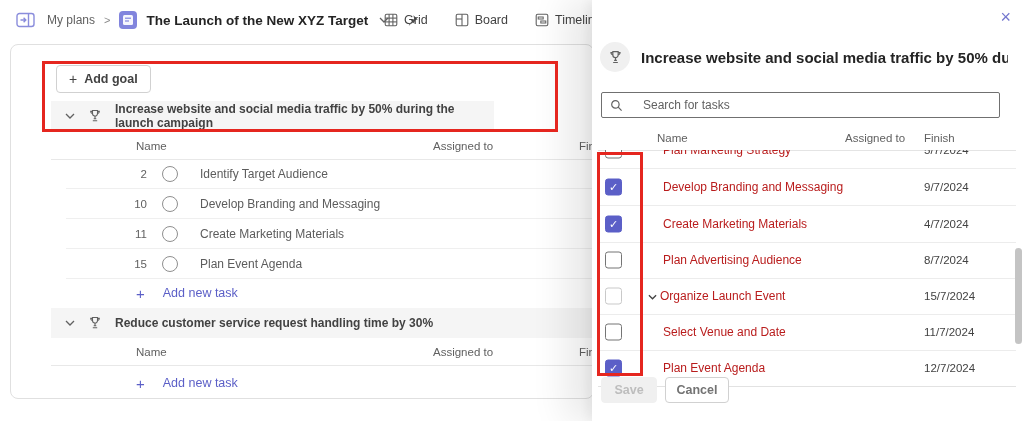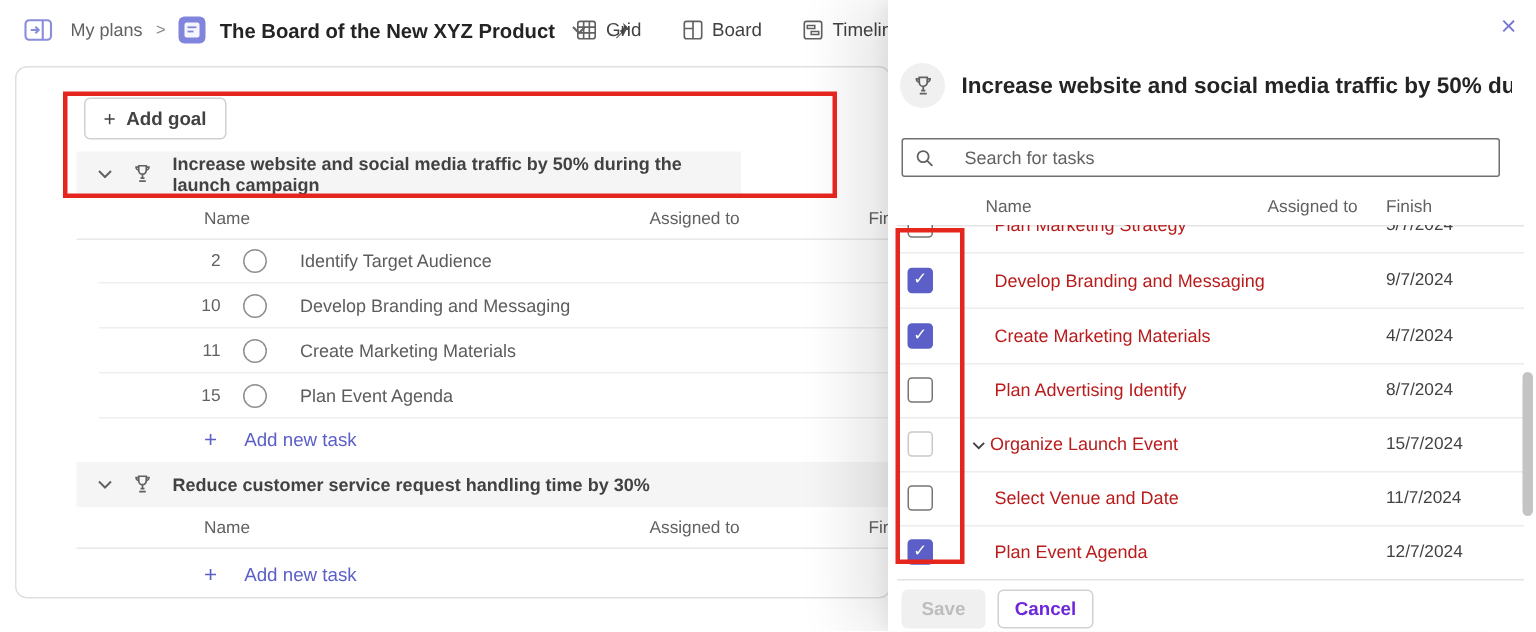--- a/index.html
+++ b/index.html
@@ -77,23 +77,23 @@
   .cb.checked .tick{display:block;}
   .pname{position:absolute;left:65px;top:50%;transform:translateY(-50%);font-size:12px;color:#b91c1c;
          display:flex;align-items:center;}
   .pname--parent{left:50px;}
   .row-caret{display:flex;margin-right:3px;margin-top:1px;}
   .pdate{position:absolute;left:326px;top:50%;transform:translateY(-50%);font-size:11.5px;color:#424242;}
   .scroll-thumb{position:absolute;right:2px;top:248px;width:7px;height:96px;border-radius:4px;
                 background:#c4c4c4;cursor:pointer;}
   .btn{position:absolute;top:377px;height:26px;border-radius:4px;font-size:12.5px;font-weight:600;
        display:flex;align-items:center;justify-content:center;box-sizing:border-box;cursor:pointer;
-       font-family:"Liberation Sans",sans-serif;margin-top:16px;}
+       font-family:"Liberation Sans",sans-serif;}
   .btn-save{left:9px;width:56px;background:#f0f0f0;border:1px solid #f0f0f0;color:#bdbdbd;}
-  .btn-cancel{left:73px;width:64px;background:#fff;border:1px solid #d1d1d1;color:#6d28d9;}
+  .btn-cancel{left:73px;width:64px;background:#fff;border:1px solid #d1d1d1;color:#737373;}
 
   
   .anno{position:absolute;border:3px solid #e5261f;box-sizing:border-box;z-index:40;pointer-events:none;}
   .anno1{left:42px;top:61px;width:516px;height:71px;}
   .anno2{left:597px;top:152px;width:46px;height:224px;}
 
   svg{display:block;}
 </style>
 </head>
 <body>
@@ -111,21 +111,21 @@
       </span>
       <span class="crumb-root">My plans</span>
       <span class="crumb-sep">&gt;</span>
       <span class="appicon">
         <svg width="12" height="12" viewBox="0 0 12 12">
           <rect x="1" y="1" width="10" height="10" rx="1.5" fill="#ffffff" opacity="0.92"></rect>
           <line x1="3" y1="4.2" x2="9" y2="4.2" stroke="#8184dd" stroke-width="1.2"></line>
           <line x1="3" y1="7" x2="7" y2="7" stroke="#8184dd" stroke-width="1.2"></line>
         </svg>
       </span>
-      <span class="plan-title">The Board of the New XYZ Product</span>
+      <span class="plan-title">The Launch of the New XYZ Target</span>
       <span class="caret">
         <svg width="10" height="6" viewBox="0 0 10 6">
             <polyline points="1,1 5,5 9,1" fill="none" stroke="#616161" stroke-width="1.3"></polyline>
           </svg>
       </span>
       <span class="pin">
         <svg width="13" height="13" viewBox="0 0 13 13">
           <path d="M7.4 1.2l4.4 4.4-2.4.5-1.6 3.2-1.2-1.2-3.4 3.5-.5-.5 3.5-3.4-1.2-1.2 3.2-1.6z" fill="#4f4f4f"></path>
         </svg>
       </span>
@@ -307,21 +307,21 @@
             <span class="tick">✓</span>
           </span>
         <span class="pname">Create Marketing Materials</span>
         <span class="pdate">4/7/2024</span>
       </div>
     </div>
 
     <div class="prow" style="top:242px;height:36px;">
       <div class="prow-inner">
         <span class="cb"></span>
-        <span class="pname">Plan Advertising Identify</span>
+        <span class="pname">Plan Advertising Audience</span>
         <span class="pdate">8/7/2024</span>
       </div>
     </div>
 
     <div class="prow" style="top:278px;height:36px;">
       <div class="prow-inner">
         <span class="cb cb--light"></span>
         <span class="pname pname--parent">
           <span class="row-caret">
             <svg width="9" height="6" viewBox="0 0 10 6">

